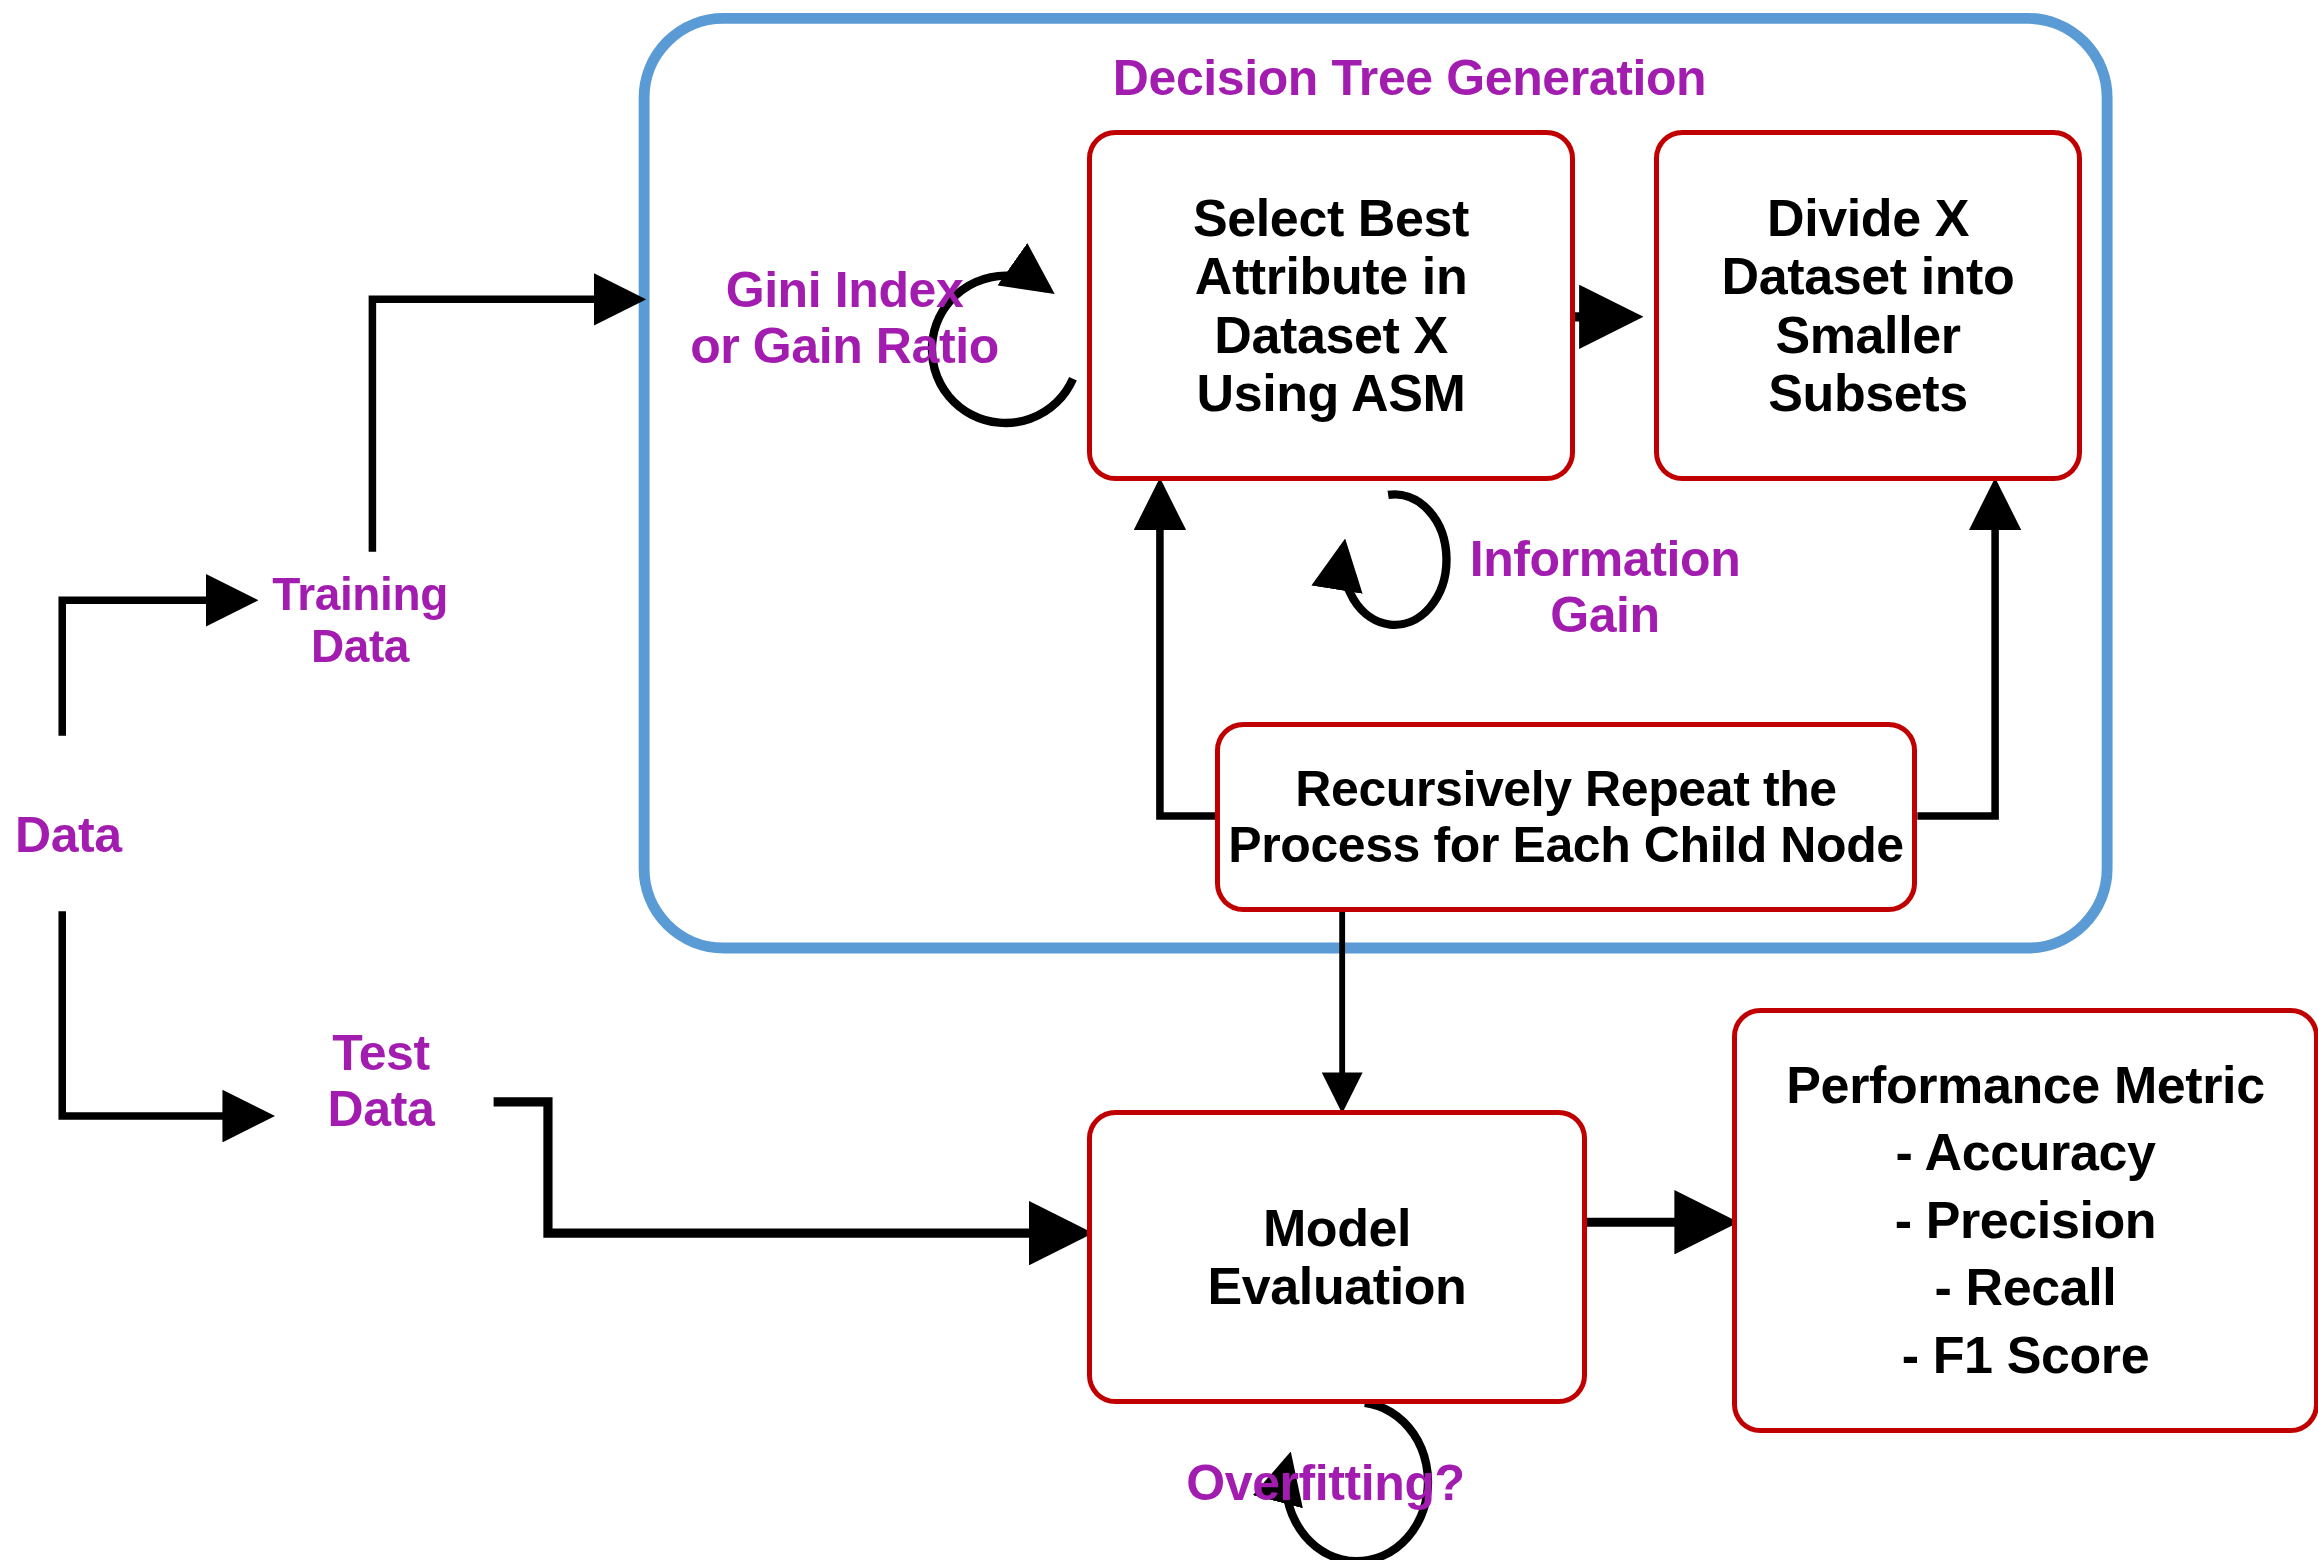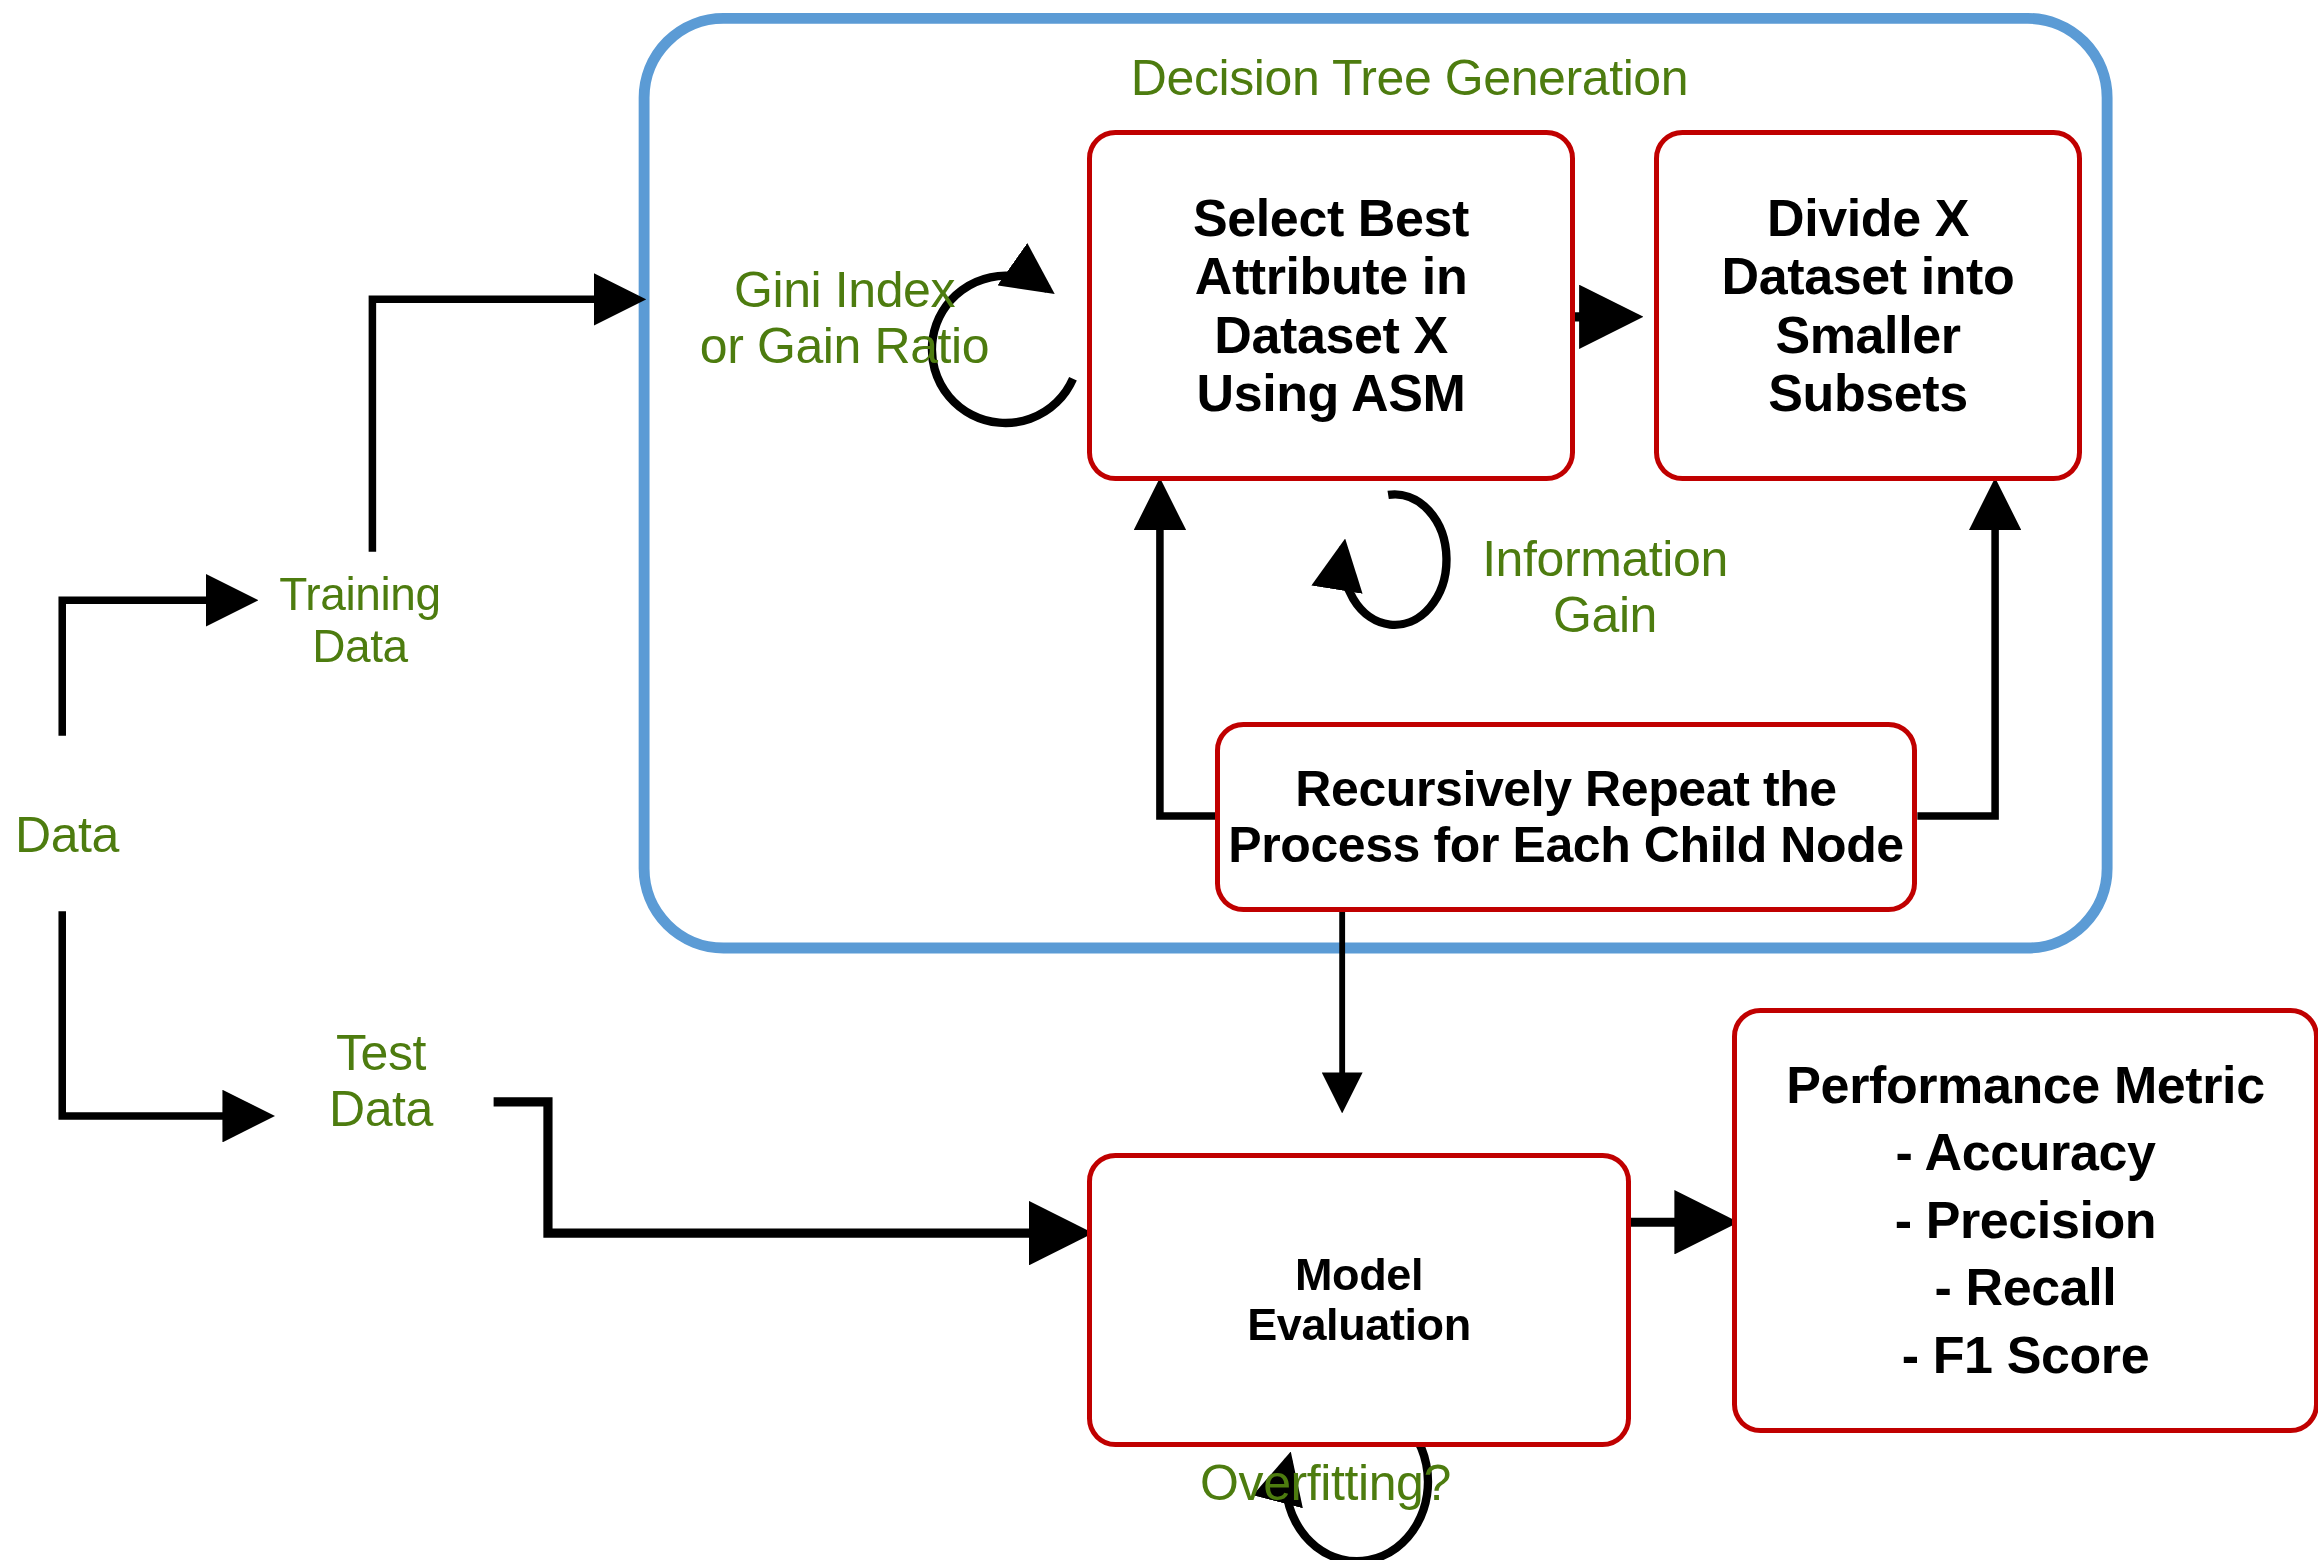--- a/index.html
+++ b/index.html
@@ -24,32 +24,32 @@
     text-align:center;
     font-weight:bold;
     color:#000000;
     line-height:1.12;
     letter-spacing:-0.4px;
     z-index:3;
   }
   .node .txt{white-space:pre-line;padding:0 6.7px;}
   .plain{
     position:absolute;
-    font-weight:normal;
-    color:#4d7c0f;
+    font-weight:bold;
+    color:#a21caf;
     text-align:center;
     line-height:1.12;
     white-space:pre-line;
     letter-spacing:-0.4px;
     z-index:4;
   }
   #n-select{left:1087px;top:130px;width:488px;height:351px;font-size:52px;}
   #n-divide{left:1641px;top:130px;width:428px;height:351px;font-size:52px;margin-left:13px;}
   #n-recursive{left:1215px;top:722px;width:702px;height:190px;font-size:50px;}
-  #n-model{left:1087px;top:1110px;width:544px;height:294px;font-size:45px;margin-top:43px;}
+  #n-model{left:1087px;top:1110px;width:500px;height:294px;font-size:52px;}
   #n-perf{left:1732px;top:1008px;width:587px;height:425px;font-size:52px;}
   #n-perf .txt{line-height:1.30;}
   #t-title{left:1075px;top:50px;width:669px;font-size:50px;}
   #t-gini{left:669px;top:262px;width:351px;font-size:50px;}
   #t-infogain{left:1421px;top:531px;width:368px;font-size:50px;}
   #t-overfit{left:1133px;top:1455px;width:385px;font-size:50px;}
   #t-data{left:15px;top:807px;width:192px;font-size:50px;text-align:left;}
   #t-training{left:243px;top:569px;width:234px;font-size:46px;}
   #t-test{left:289px;top:1025px;width:184px;font-size:50px;}
 </style>

